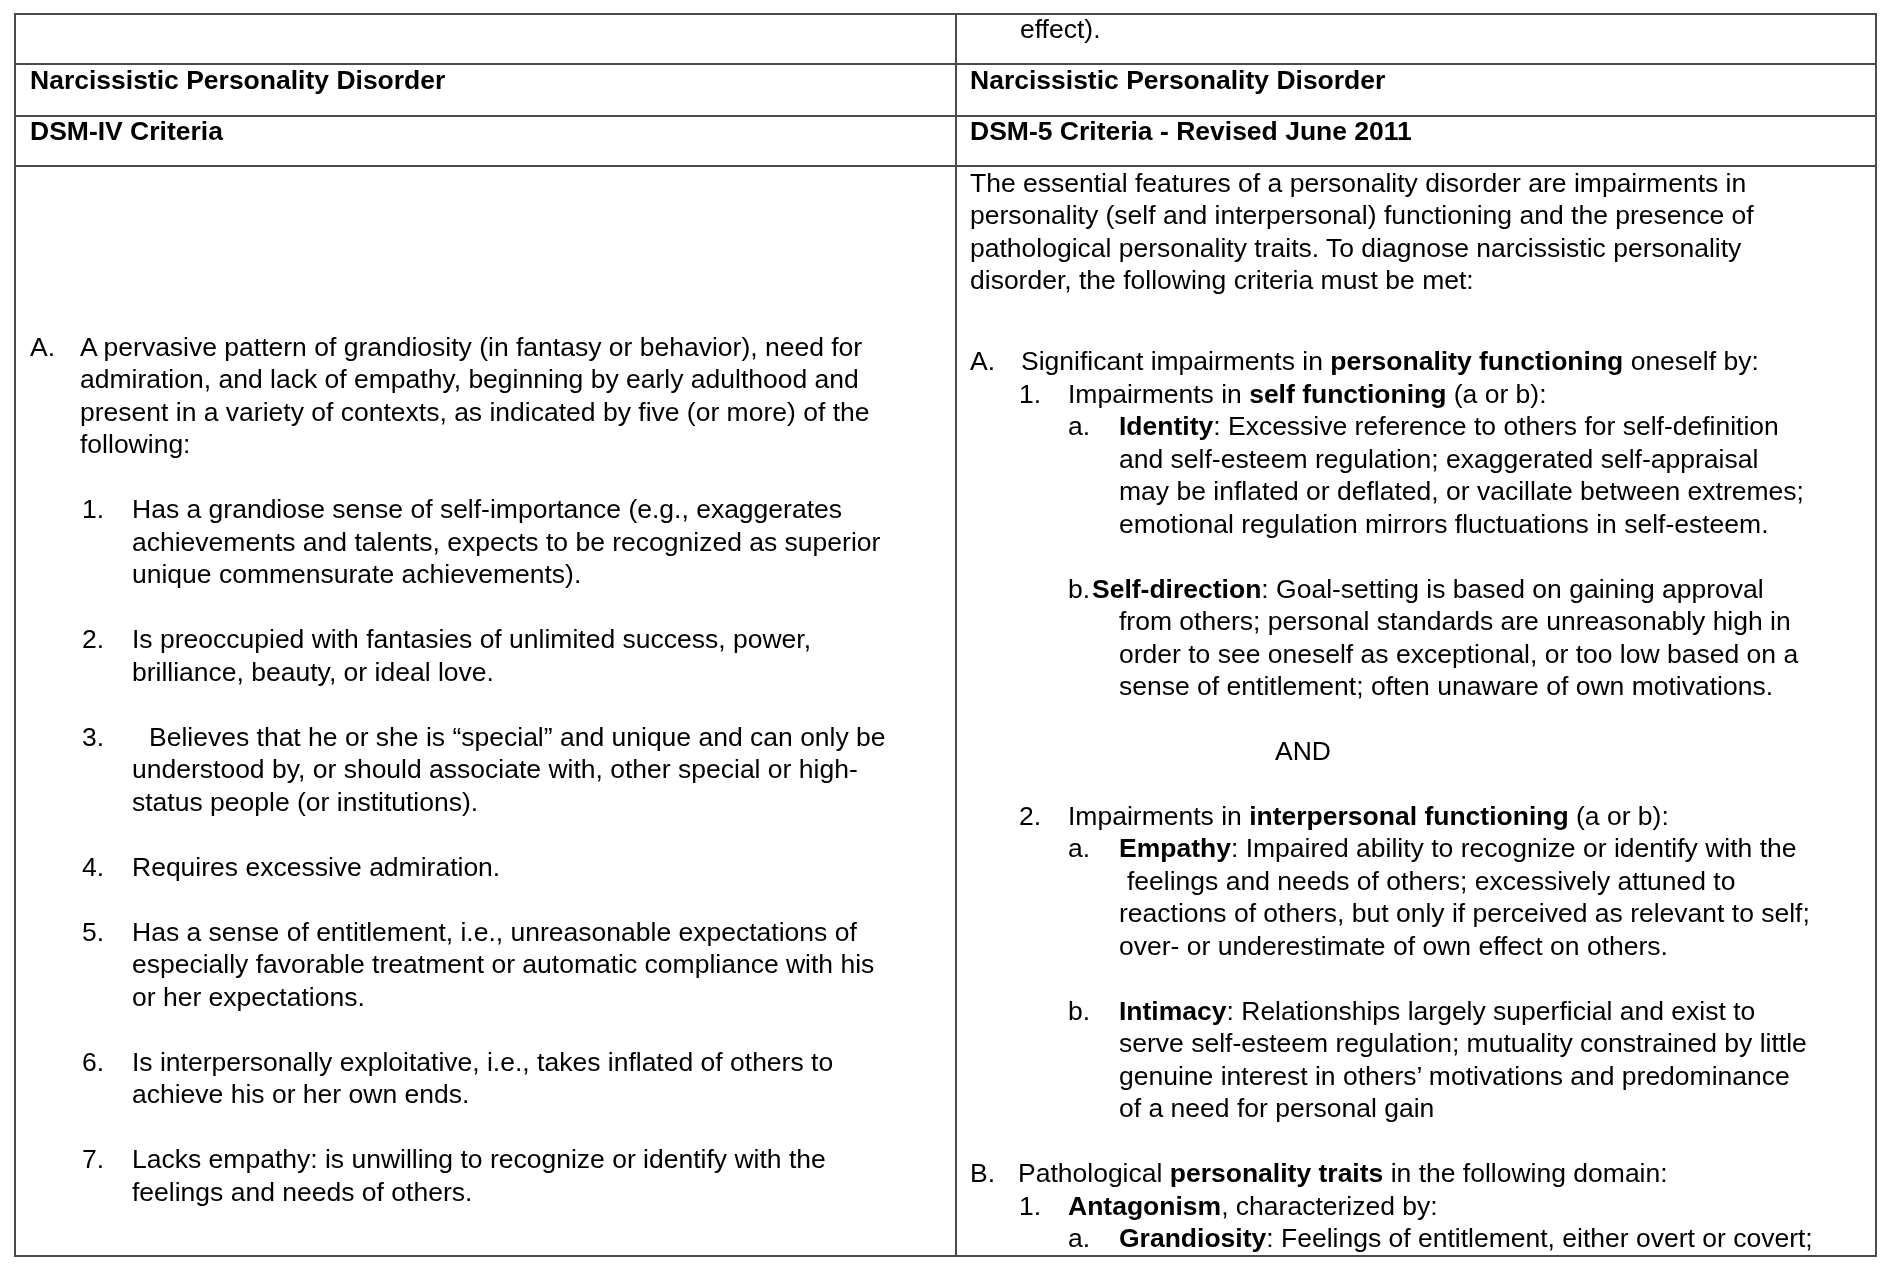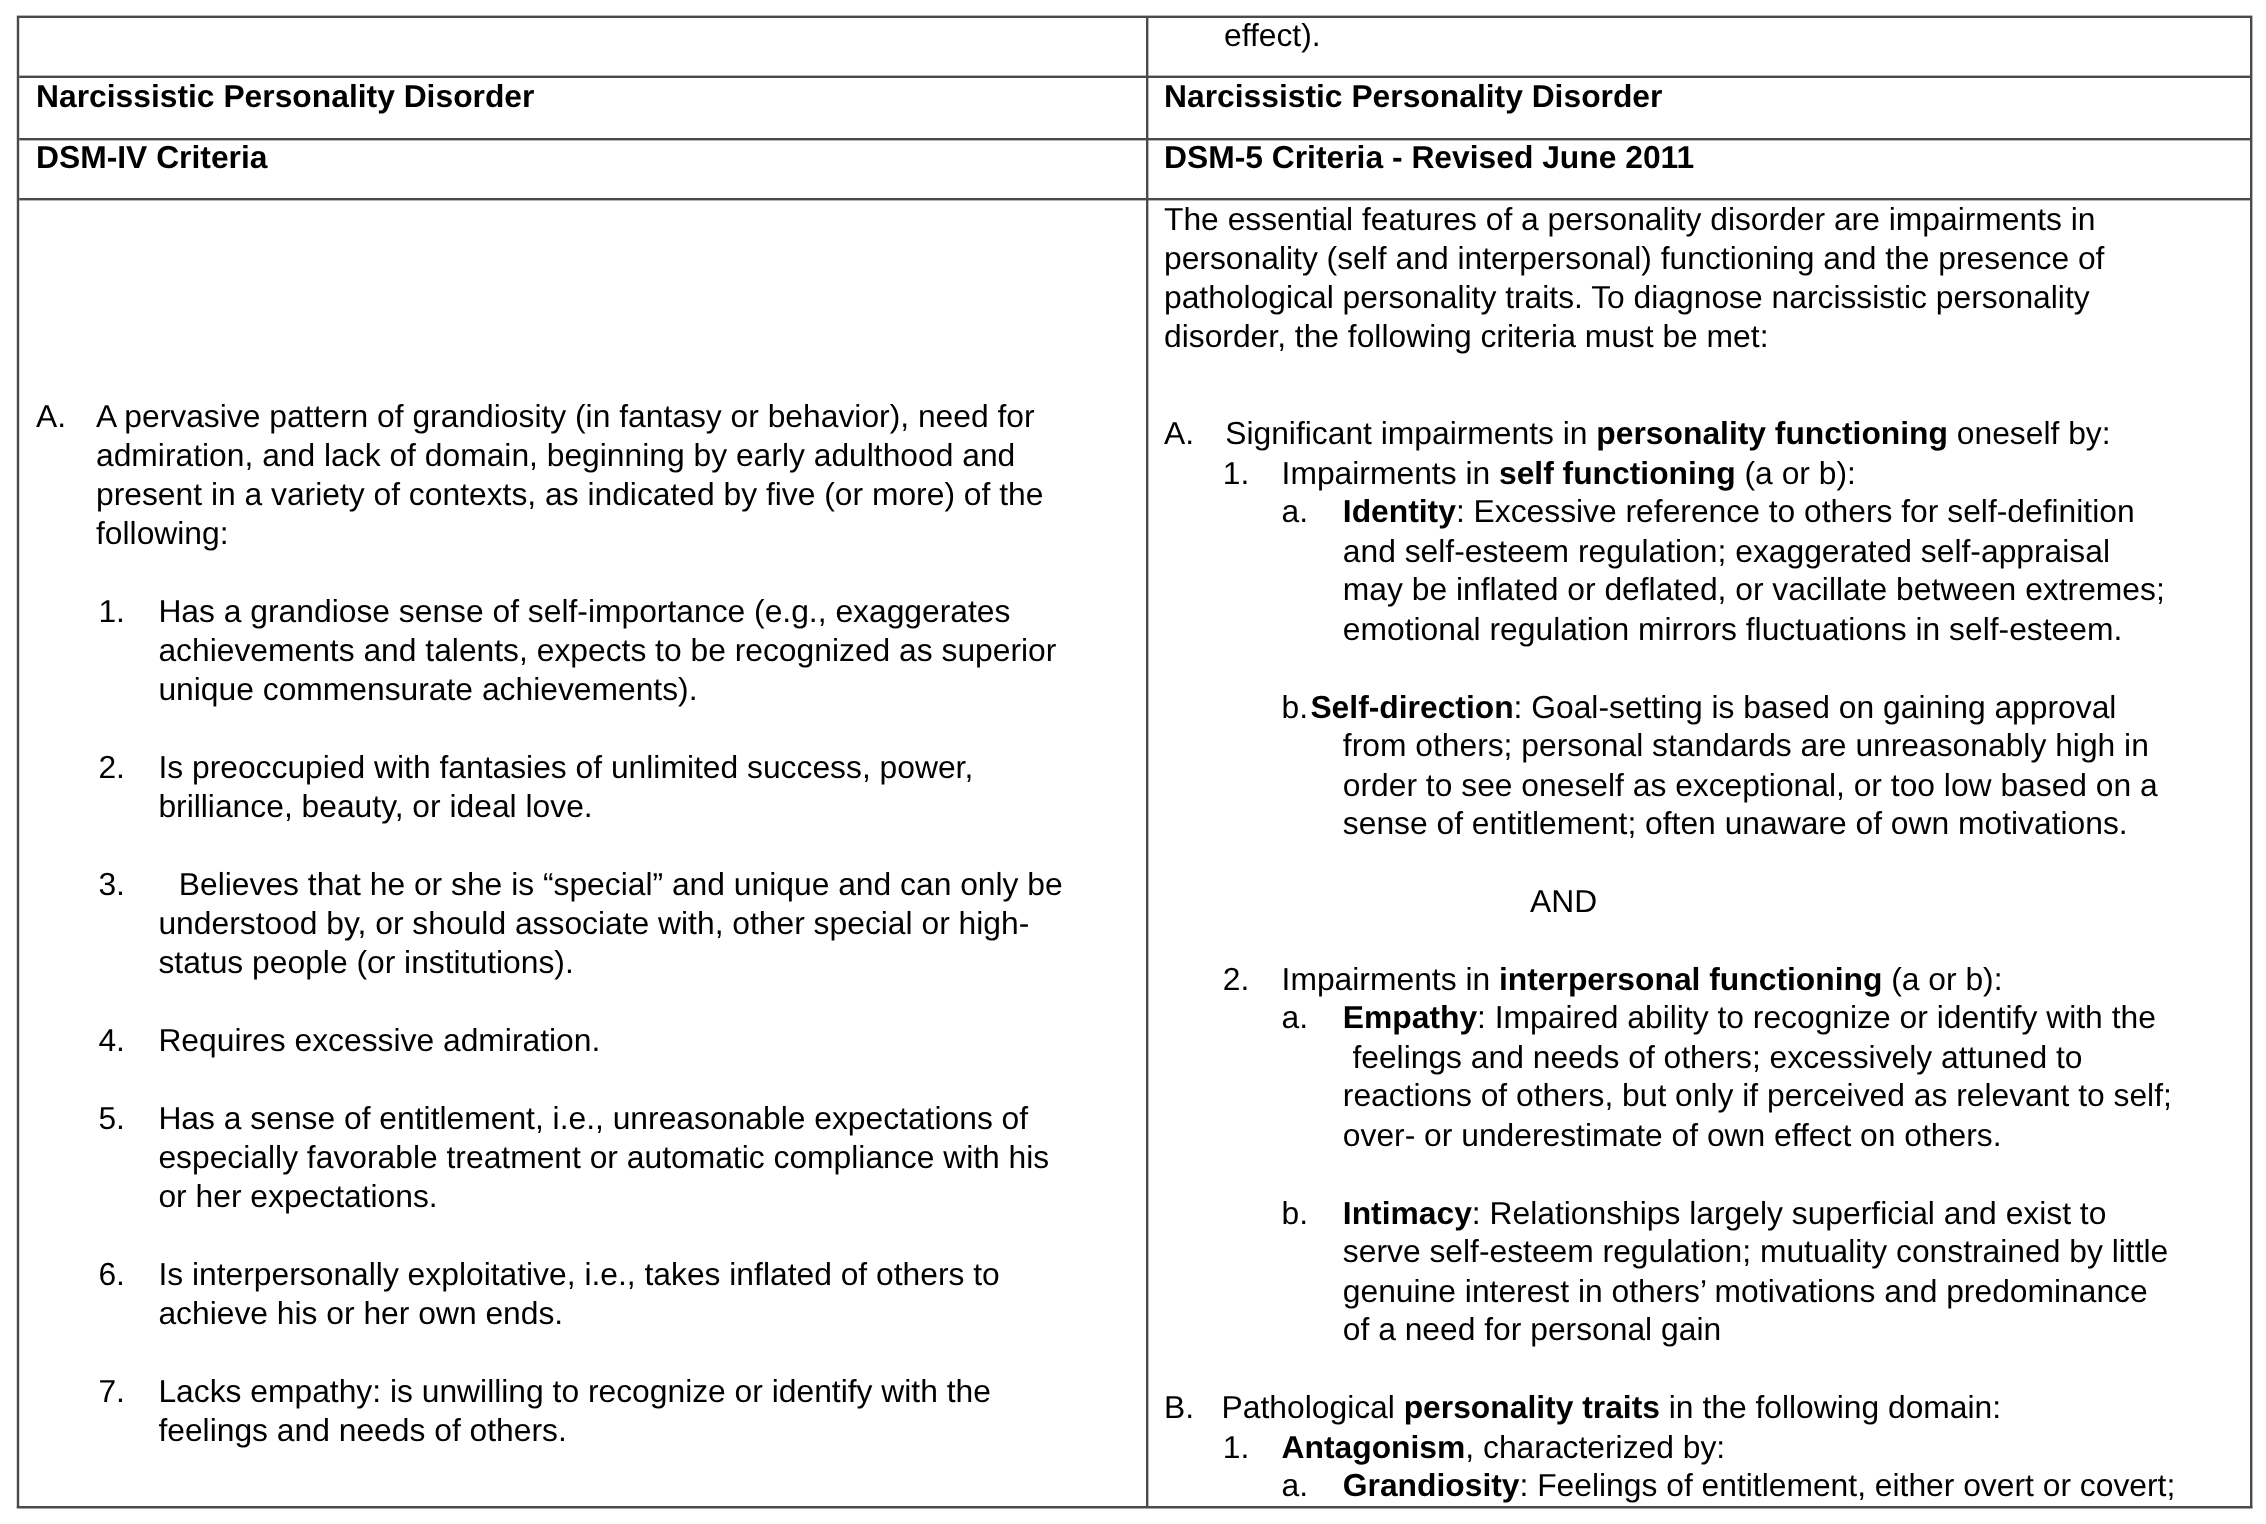--- a/index.html
+++ b/index.html
@@ -72,21 +72,21 @@
 
 <div class="cell-text bold" style="left:30px; top:64px;">Narcissistic Personality Disorder</div>
 <div class="cell-text bold" style="left:970px; top:64px;">Narcissistic Personality Disorder</div>
 
 <div class="cell-text bold" style="left:30px; top:115px;">DSM-IV Criteria</div>
 <div class="cell-text bold" style="left:970px; top:115px;">DSM-5 Criteria - Revised June 2011</div>
 
 <div>
   <span class="marker" style="left:30px; top:331px;">A.</span>
   <div class="row" style="left:80px; top:331px;">A pervasive pattern of grandiosity (in fantasy or behavior), need for</div>
-  <div class="row" style="left:80px; top:363px;">admiration, and lack of domain, beginning by early adulthood and</div>
+  <div class="row" style="left:80px; top:363px;">admiration, and lack of empathy, beginning by early adulthood and</div>
   <div class="row" style="left:80px; top:396px;">present in a variety of contexts, as indicated by five (or more) of the</div>
   <div class="row" style="left:80px; top:428px;">following:</div>
 </div>
 
 <div>
   <span class="marker" style="left:82px; top:493px;">1.</span>
   <div class="row" style="left:132px; top:493px;">Has a grandiose sense of self-importance (e.g., exaggerates</div>
   <div class="row" style="left:132px; top:526px;">achievements and talents, expects to be recognized as superior</div>
   <div class="row" style="left:132px; top:558px;">unique commensurate achievements).</div>
 </div>

